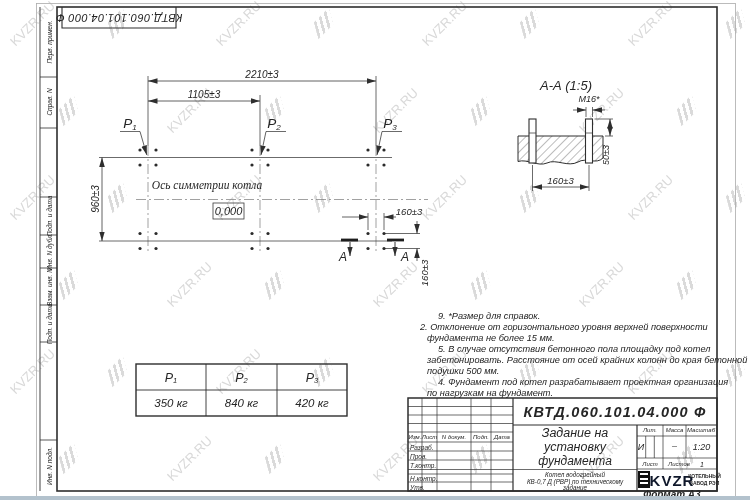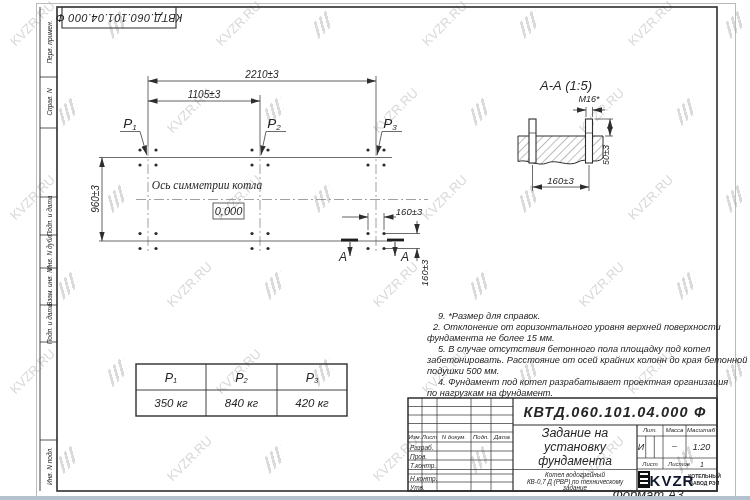--- a/index.html
+++ b/index.html
@@ -268,21 +268,21 @@
 
     <div class="t c" style="left:343px;top:257px;font-size:12px;">А</div>
     <div class="t c" style="left:405px;top:257px;font-size:12px;">А</div>
 
     <div class="t c" style="left:566px;top:84.5px;font-size:13px;">А-А (1:5)</div>
     <div class="t c" style="left:589px;top:99px;font-size:9px;">М16*</div>
     <div class="t c90" style="left:606px;top:155px;font-size:9px;">50±3</div>
     <div class="t c" style="left:560.5px;top:180px;font-size:9.5px;">160±3</div>
 
     <div class="note" style="left:438px;top:311px;">9. *Размер для справок.</div>
-    <div class="note" style="left:433px;top:322px;">2. Отклонение от горизонтального уровня верхней поверхности</div>
+    <div class="note" style="left:420px;top:322px;">2. Отклонение от горизонтального уровня верхней поверхности</div>
     <div class="note" style="left:427px;top:333px;">фундамента не более 15 мм.</div>
     <div class="note" style="left:438px;top:344px;">5. В случае отсутствия бетонного пола площадку под котел</div>
     <div class="note" style="left:427px;top:355px;">забетонировать. Расстояние от осей крайних колонн до края бетонной</div>
     <div class="note" style="left:427px;top:366px;">подушки 500 мм.</div>
     <div class="note" style="left:438px;top:377px;">4. Фундамент под котел разрабатывает проектная организация</div>
     <div class="note" style="left:427px;top:388px;">по нагрузкам на фундамент.</div>
 
     <div class="t c" style="left:171px;top:377.5px;font-size:12.5px;">
       <span>P</span><span class="ss">1</span></div>
     <div class="t c" style="left:241.5px;top:377.5px;font-size:12.5px;">
@@ -326,17 +326,17 @@
     <div class="t c" style="left:679px;top:463.5px;font-size:6px;">Листов</div>
     <div class="t c" style="left:702px;top:463.5px;font-size:7px;">1</div>
 
     <div class="logo-mark" style="left:638px;top:471px;width:12px;height:17px;">
         <span></span>
       </div>
     <div class="t c" style="left:672px;top:479.5px;font-size:15px;font-weight:bold;font-style:normal;letter-spacing:1px;color:#0f172a;">KVZR</div>
     <div class="t c" style="left:704.5px;top:476px;font-size:5px;font-style:normal;font-weight:bold;">КОТЕЛЬНЫЙ</div>
     <div class="t c" style="left:704.5px;top:483px;font-size:5px;font-style:normal;font-weight:bold;">ЗАВОД РЭП</div>
 
-    <div class="t c" style="left:648px;top:494px;font-size:13px;">Формат А3</div>
+    <div class="t c" style="left:672px;top:494px;font-size:10px;font-weight:bold;">Формат А3</div>
   </div>
 
   <div id="strip" style="background: rgb(179, 194, 205);"></div>
 </div>
 
 </body></html>

